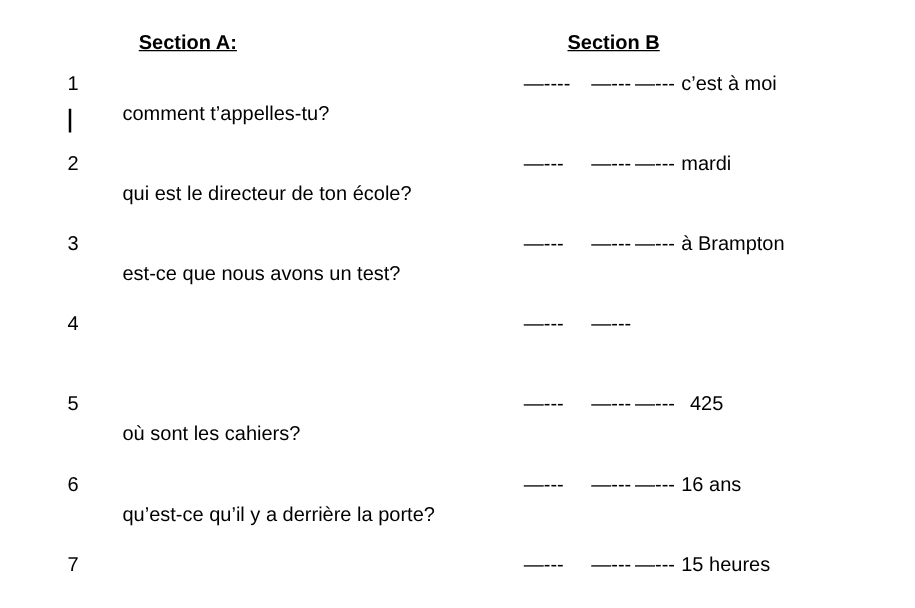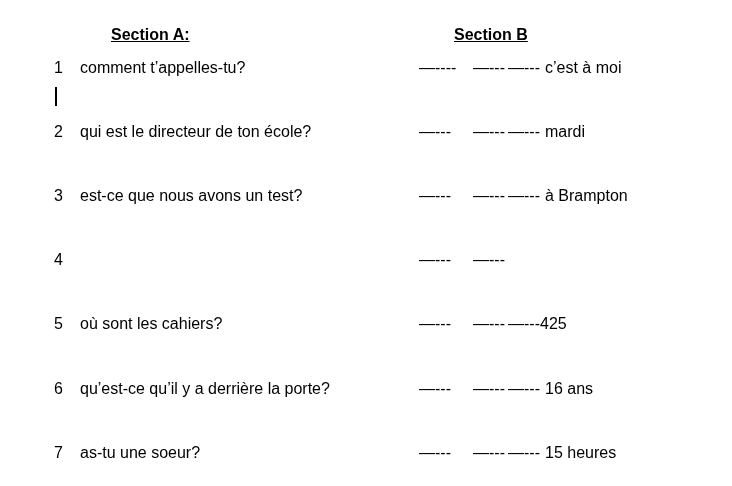--- a/index.html
+++ b/index.html
@@ -38,26 +38,26 @@
     white-space: nowrap;
   }
   .row-1 { top: 58px; }
   .row-2 { top: 122px; }
   .row-3 { top: 186px; }
   .row-4 { top: 250px; }
   .row-5 { top: 314px; }
   .row-6 { top: 379px; }
   .row-7 { top: 443px; }
   .num  { position: absolute; left: 54px; }
-  .q    { position: absolute; left: 80px; }
+  .q    { position: absolute; left: 98px; margin-top: 24px; }
   .d1   { position: absolute; left: 419px; }
   .d2   { position: absolute; left: 473px; }
   .tail { position: absolute; left: 508px; }
   .ans  { margin-left: 5px; }
-  .row.attached .ans { margin-left: 0; }
+  .row.attached .ans { margin-left: 12px; }
   .caret {
     position: absolute;
     left: 55px;
     top: 87px;
     width: 2px;
     height: 19px;
     background: #000000;
   }
 </style>
 </head>
@@ -111,19 +111,18 @@
   <div class="row row-6">
     <span class="num">6</span>
     <span class="q">qu’est-ce qu’il y a derrière la porte?</span>
     <span class="d1">—---</span>
     <span class="d2">—---</span>
     <span class="tail"><span>—---</span><span class="ans">16 ans</span></span>
   </div>
 
   <div class="row row-7">
     <span class="num">7</span>
-    <span class="q">as-tu une soeur?</span>
     <span class="d1">—---</span>
     <span class="d2">—---</span>
     <span class="tail"><span>—---</span><span class="ans">15 heures</span></span>
   </div>
 
 </div>
 
 </body></html>

